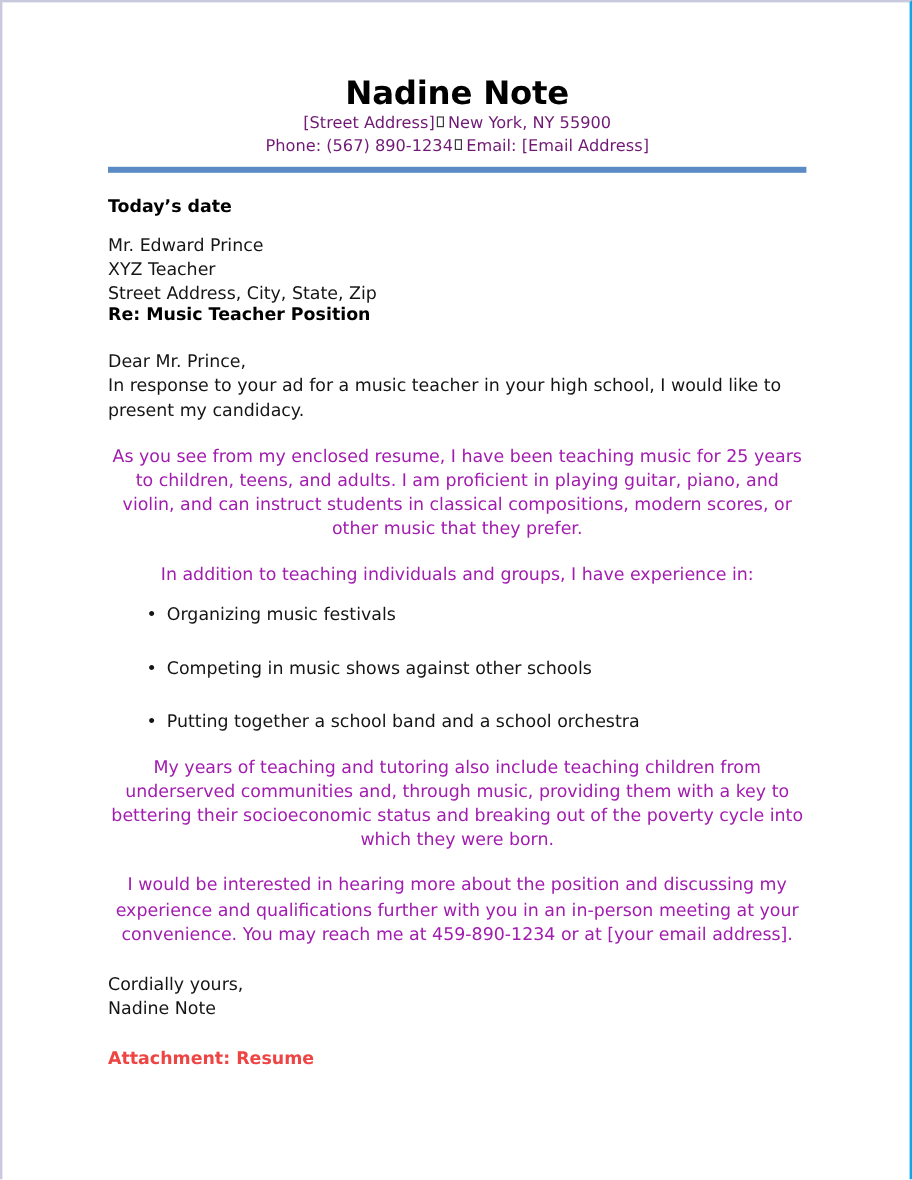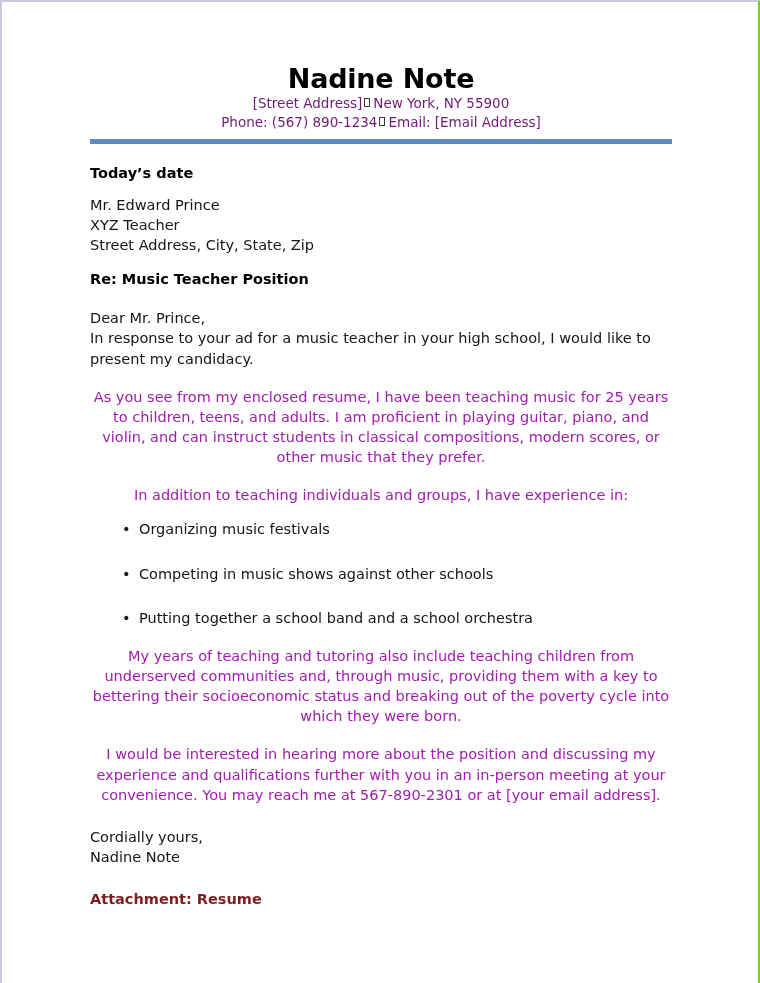--- a/index.html
+++ b/index.html
@@ -11,21 +11,21 @@
     font-family: "DejaVu Sans", "Liberation Sans", sans-serif;
     -webkit-font-smoothing: antialiased;
   }
   .page {
     position: relative;
     width: 760px;
     height: 983px;
     background: #ffffff;
     box-sizing: border-box;
     border-left: 2px solid #c9c9de;
-    border-right: 2px solid #84cc16;
+    border-right: 2px solid #0ea5e9;
     border-top: 2px solid #c9c9de;
     overflow: hidden;
   }
   .sheet {
     position: absolute;
     left: 88px;
     top: 0;
     width: 582px;
   }
 
@@ -88,21 +88,20 @@
   }
   .addr-row {
     font-size: 14.5px;
     color: #151515;
     line-height: 1.39;
   }
   .subject {
     font-size: 14.5px;
     font-weight: bold;
     color: #000000;
-    margin-top: 16px;
   }
   .para {
     font-size: 14.5px;
     color: #a21caf;
     line-height: 1.385;
     margin-top: 18px;
     text-align: center;
   }
   .salutation-block {
     margin-top: 21px;
@@ -135,21 +134,21 @@
   }
   .closing div {
     font-size: 14.5px;
     color: #151515;
     line-height: 1.40;
   }
   .attachment {
     margin-top: 24px;
     font-size: 14.5px;
     font-weight: bold;
-    color: #7f1d1d;
+    color: #ef4444;
   }
 </style>
 </head>
 <body>
 
 <div class="page">
   <div class="sheet">
 
     <div class="letterhead">
       <div class="lh-name">Nadine Note</div>
@@ -192,21 +191,21 @@
         <span>Competing in music shows against other schools</span>
       </li>
       <li>
         <span class="dot">•</span>
         <span>Putting together a school band and a school orchestra</span>
       </li>
     </ul>
 
     <div class="para">My years of teaching and tutoring also include teaching children from underserved communities and, through music, providing them with a key to bettering their socioeconomic status and breaking out of the poverty cycle into which they were born.</div>
 
-    <div class="para">I would be interested in hearing more about the position and discussing my experience and qualifications further with you in an in-person meeting at your convenience. You may reach me at 567-890-2301 or at [your email address].</div>
+    <div class="para">I would be interested in hearing more about the position and discussing my experience and qualifications further with you in an in-person meeting at your convenience. You may reach me at 459-890-1234 or at [your email address].</div>
 
     <div class="closing">
       <div>Cordially yours,</div>
       <div>Nadine Note</div>
     </div>
 
     <div class="attachment">Attachment: Resume</div>
 
   </div>
 </div>

